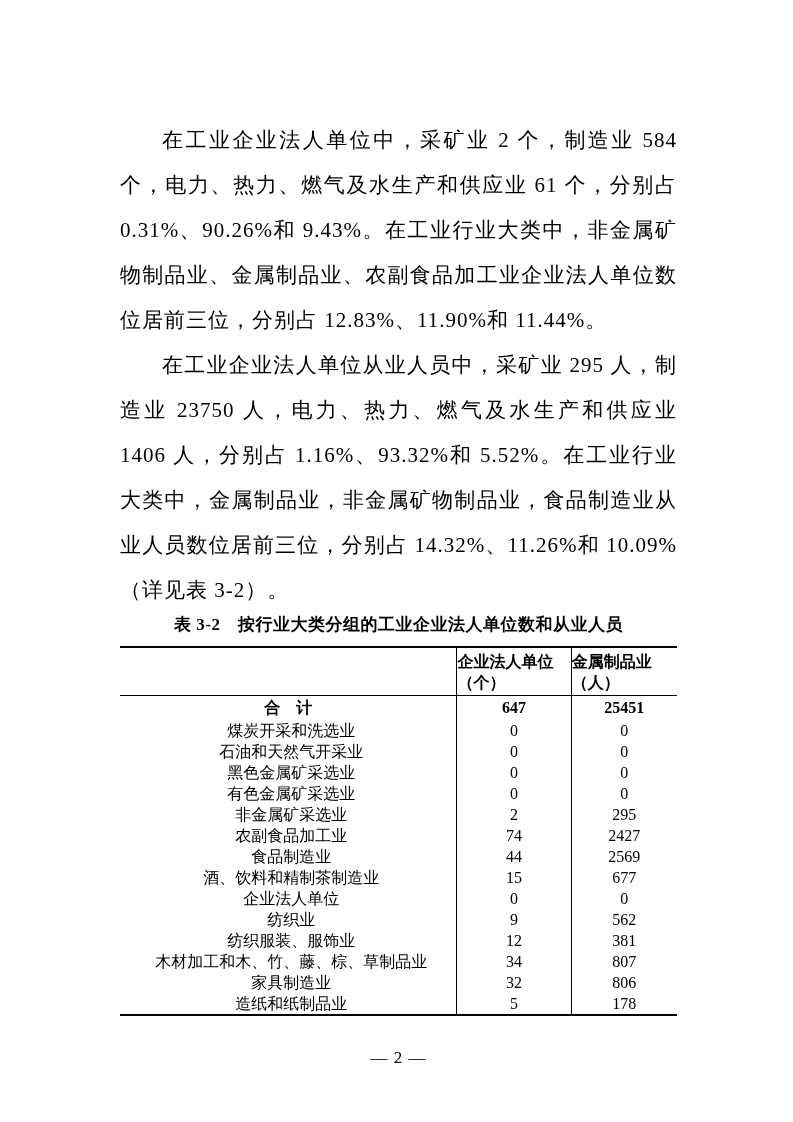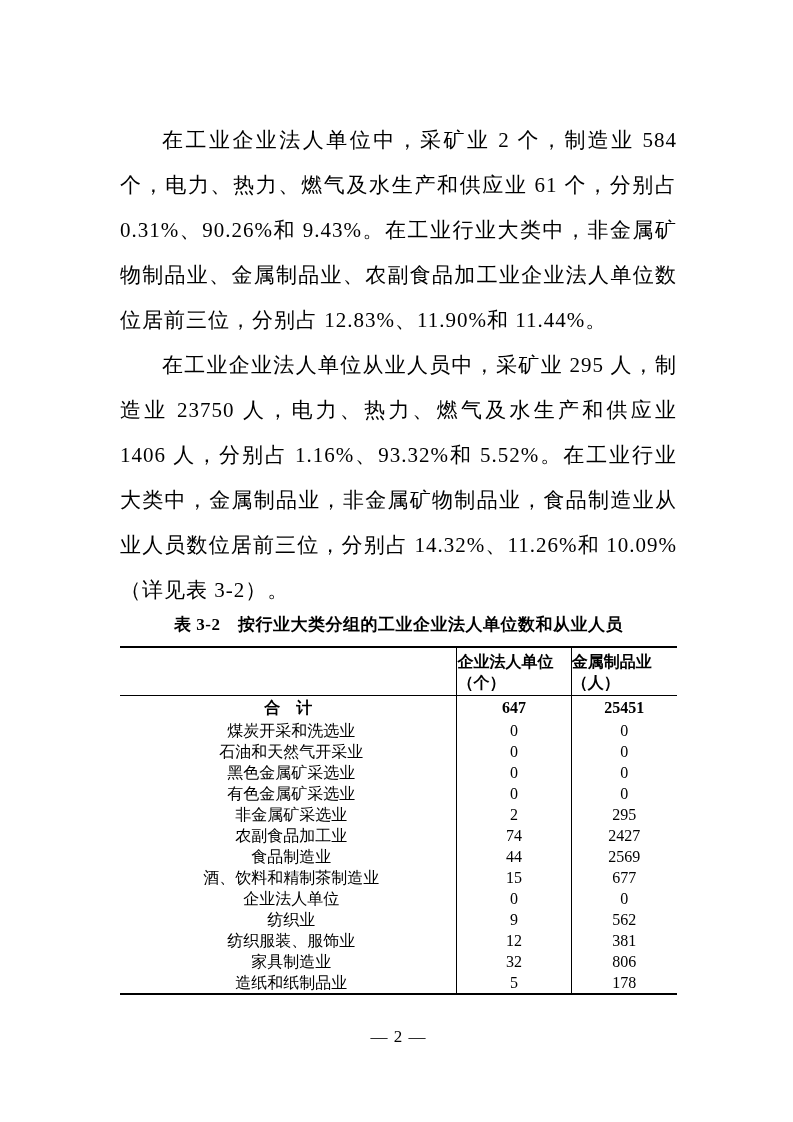--- a/index.html
+++ b/index.html
@@ -177,20 +177,25 @@
         <td class="label-cell">纺织业</td>
         <td class="v-sep">9</td>
         <td class="v-sep">562</td>
       </tr>
       <tr>
         <td class="label-cell">纺织服装、服饰业</td>
         <td class="v-sep">12</td>
         <td class="v-sep">381</td>
       </tr>
       <tr>
+        <td class="label-cell">木材加工和木、竹、藤、棕、草制品业</td>
+        <td class="v-sep">34</td>
+        <td class="v-sep">807</td>
+      </tr>
+      <tr>
         <td class="label-cell">家具制造业</td>
         <td class="v-sep">32</td>
         <td class="v-sep">806</td>
       </tr>
       <tr>
         <td class="label-cell">造纸和纸制品业</td>
         <td class="v-sep">5</td>
         <td class="v-sep">178</td>
       </tr>
     </tbody>

